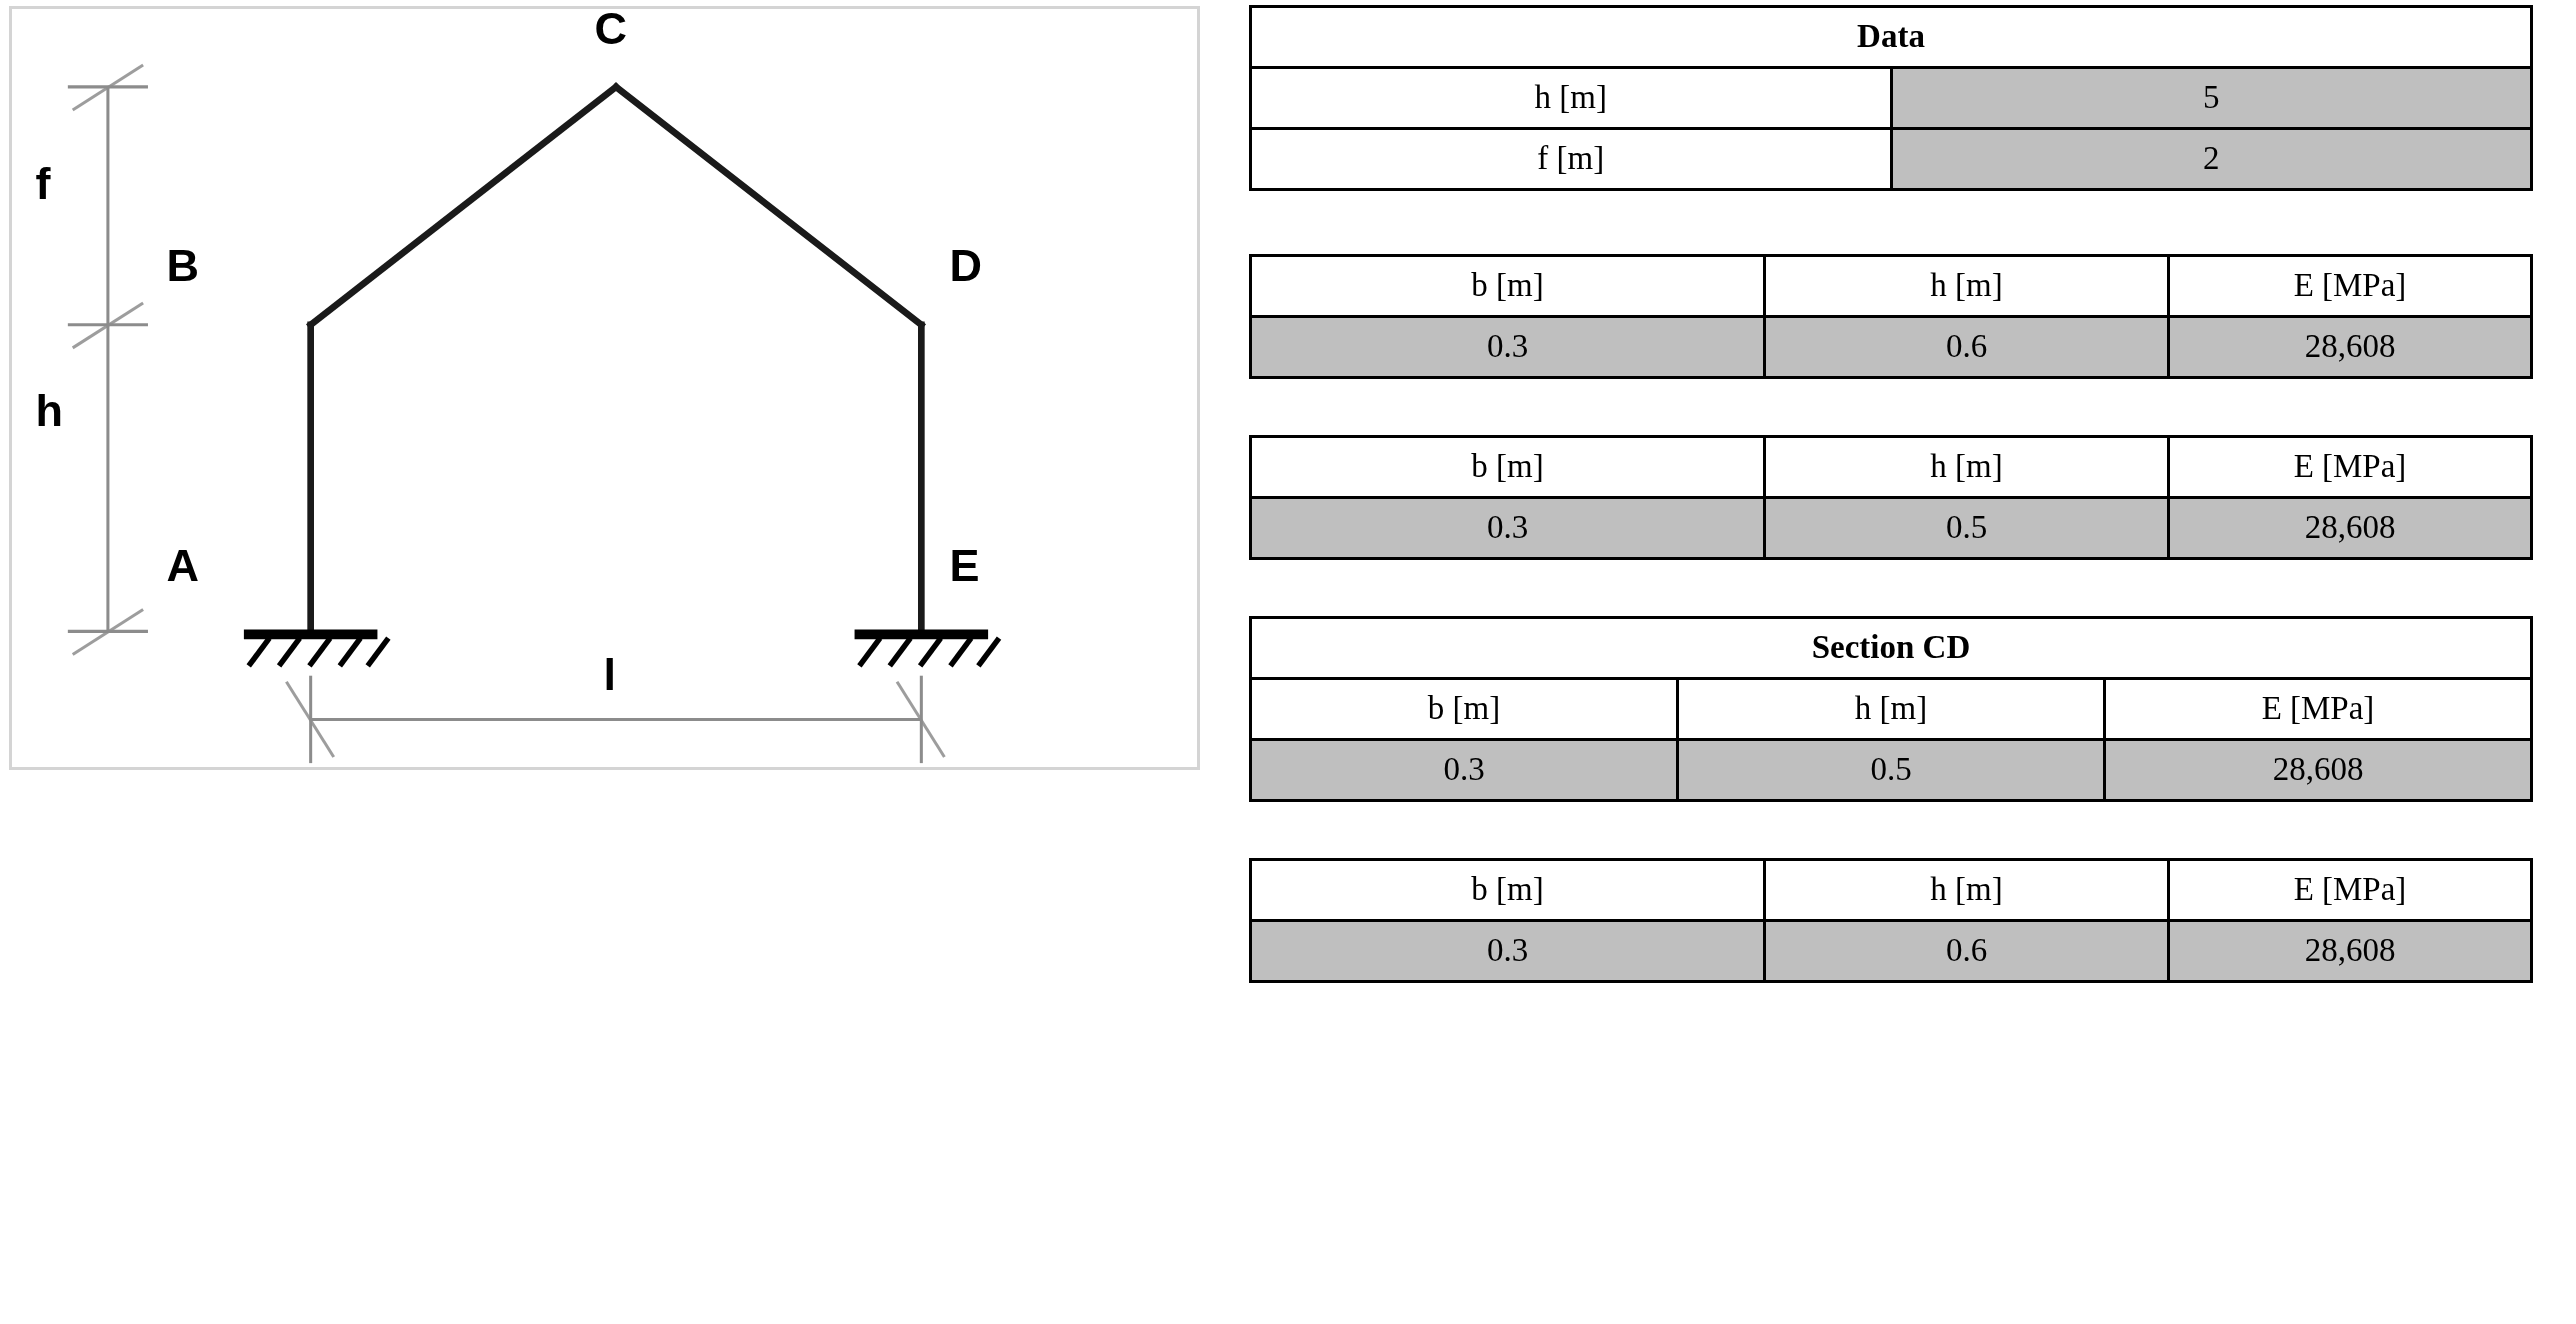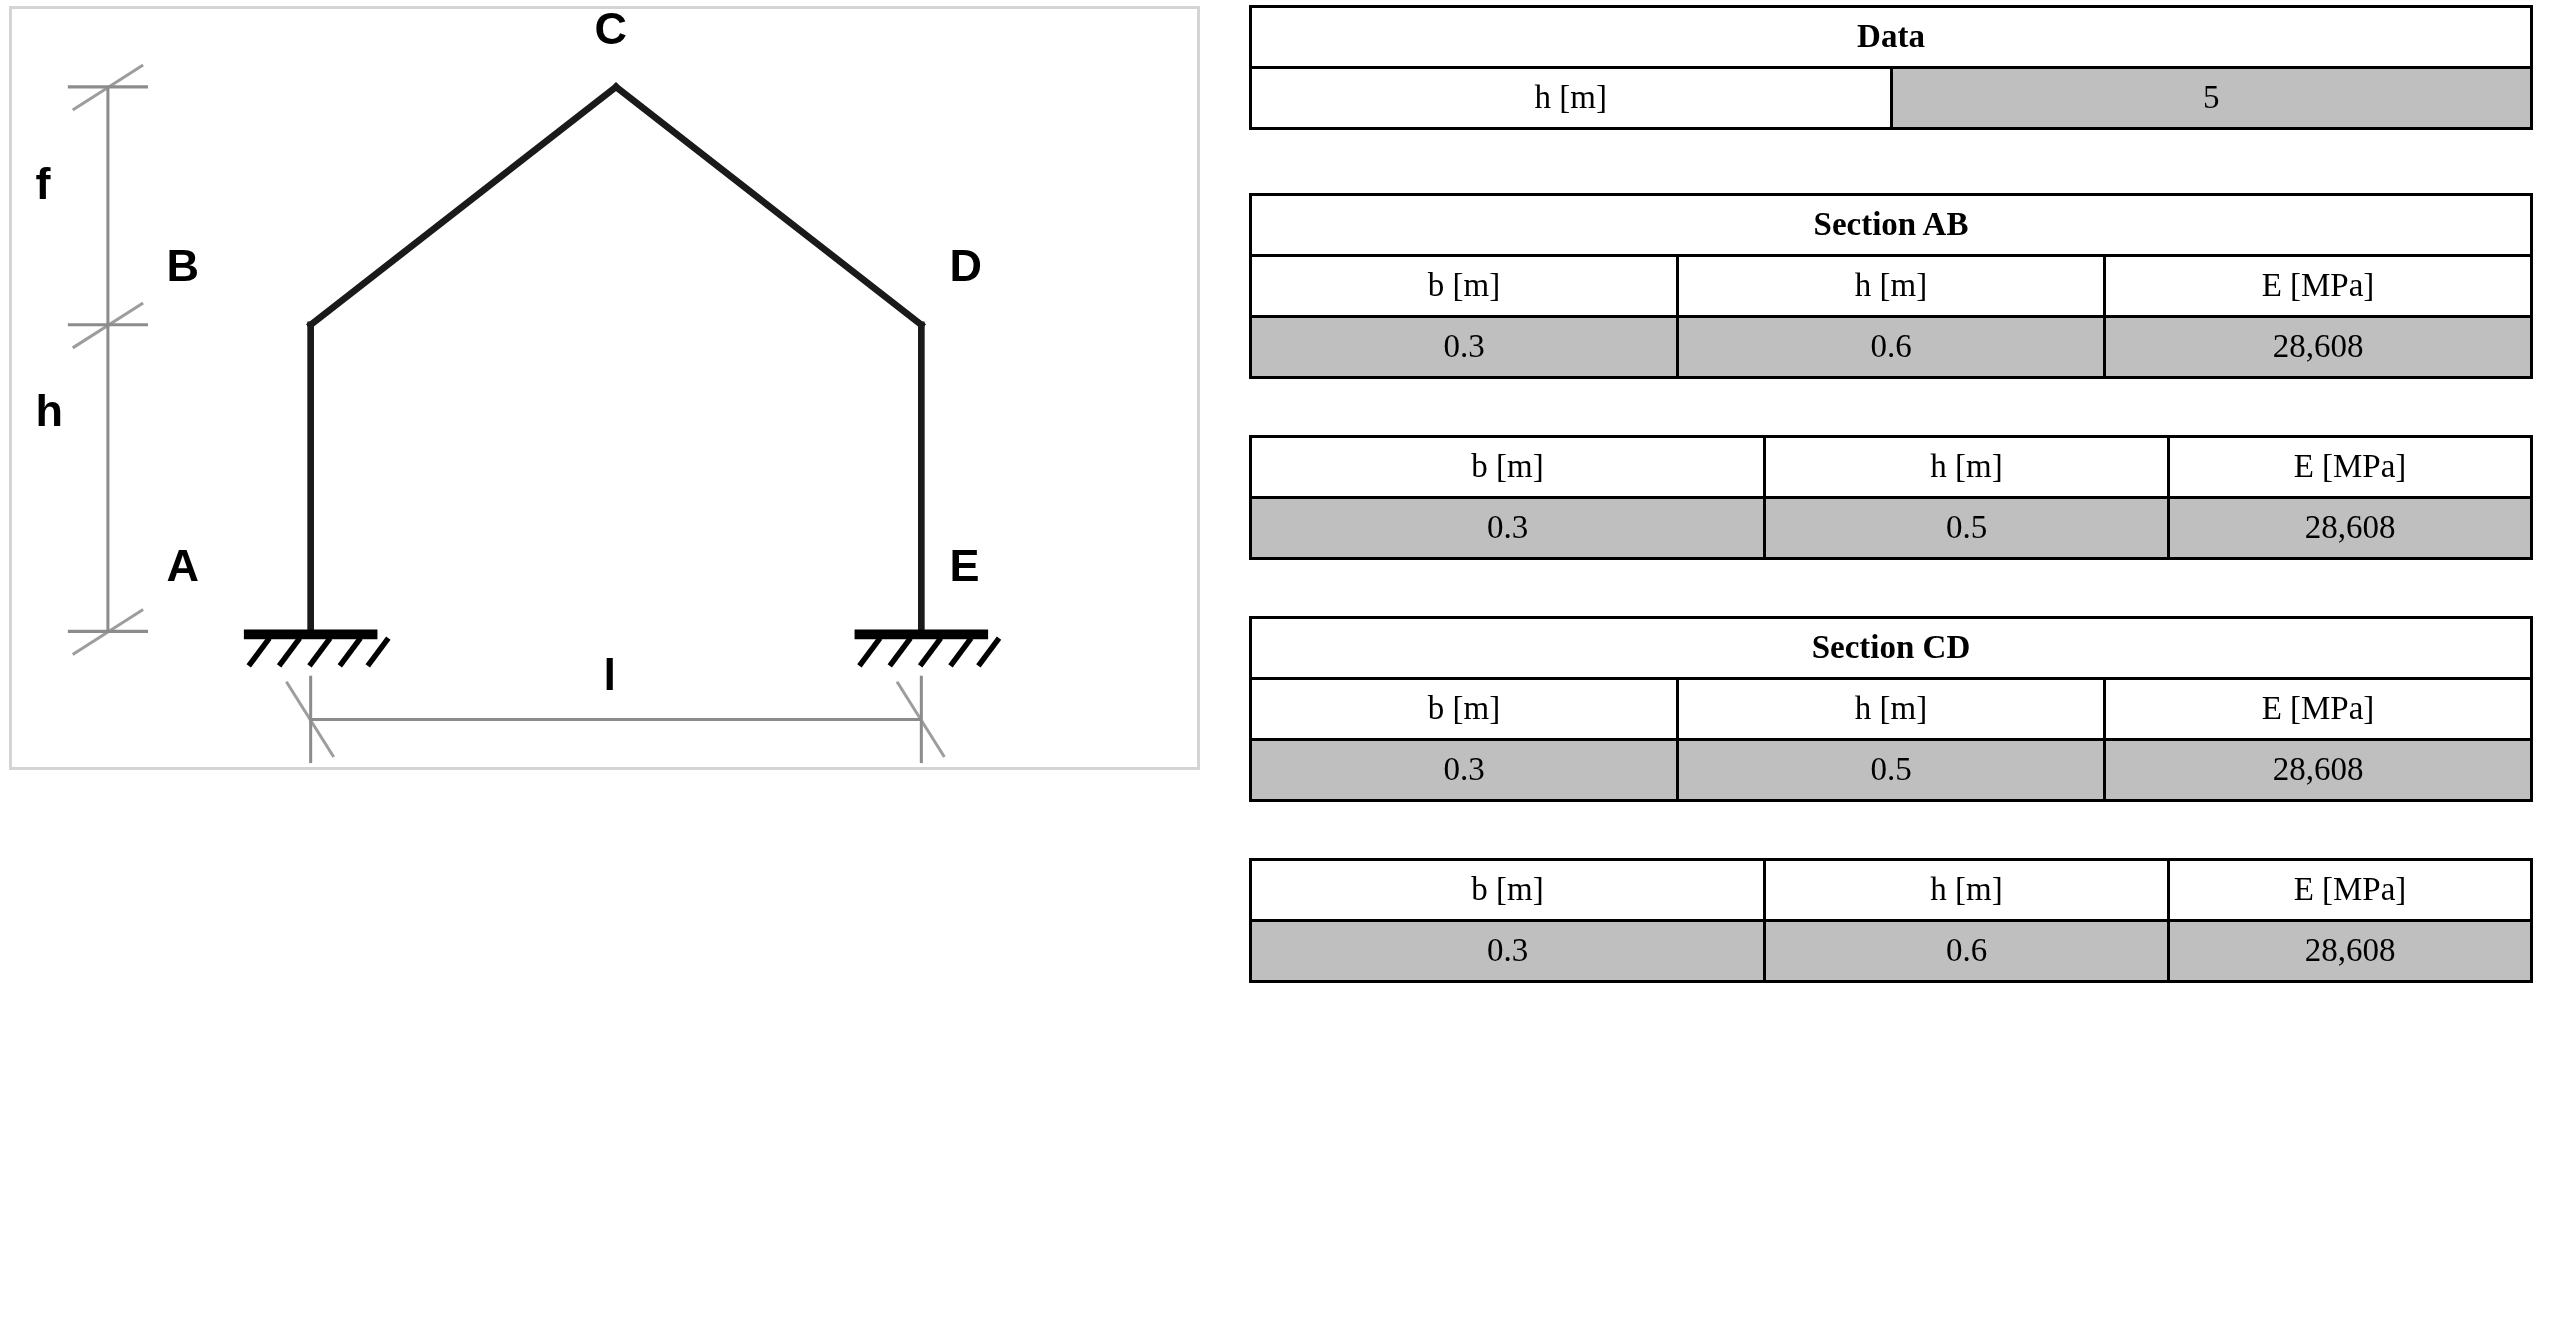--- a/index.html
+++ b/index.html
@@ -120,30 +120,31 @@
 
   <table class="tbl">
     <tbody>
         <tr>
       <td class="ttl" colspan="2">Data</td>
     </tr>
     <tr>
       <td class="hdr" style="width:329px;">h [m]</td>
       <td class="val">5</td>
     </tr>
+    <tr>
+      <td class="hdr">f [m]</td>
+      <td class="val">2</td>
+    </tr>
   </tbody>
     </table>
 
   <div class="gap-sm"></div>
 
   <table class="tbl">
     <tbody>
-        <tr>
-      <td class="ttl" colspan="3">Section AB</td>
-    </tr>
     <tr>
       <td class="hdr" style="width:511px;">b [m]</td>
       <td class="hdr" style="width:401px;">h [m]</td>
       <td class="hdr">E [MPa]</td>
     </tr>
     <tr>
       <td class="val">0.3</td>
       <td class="val">0.6</td>
       <td class="val">28,608</td>
     </tr>

